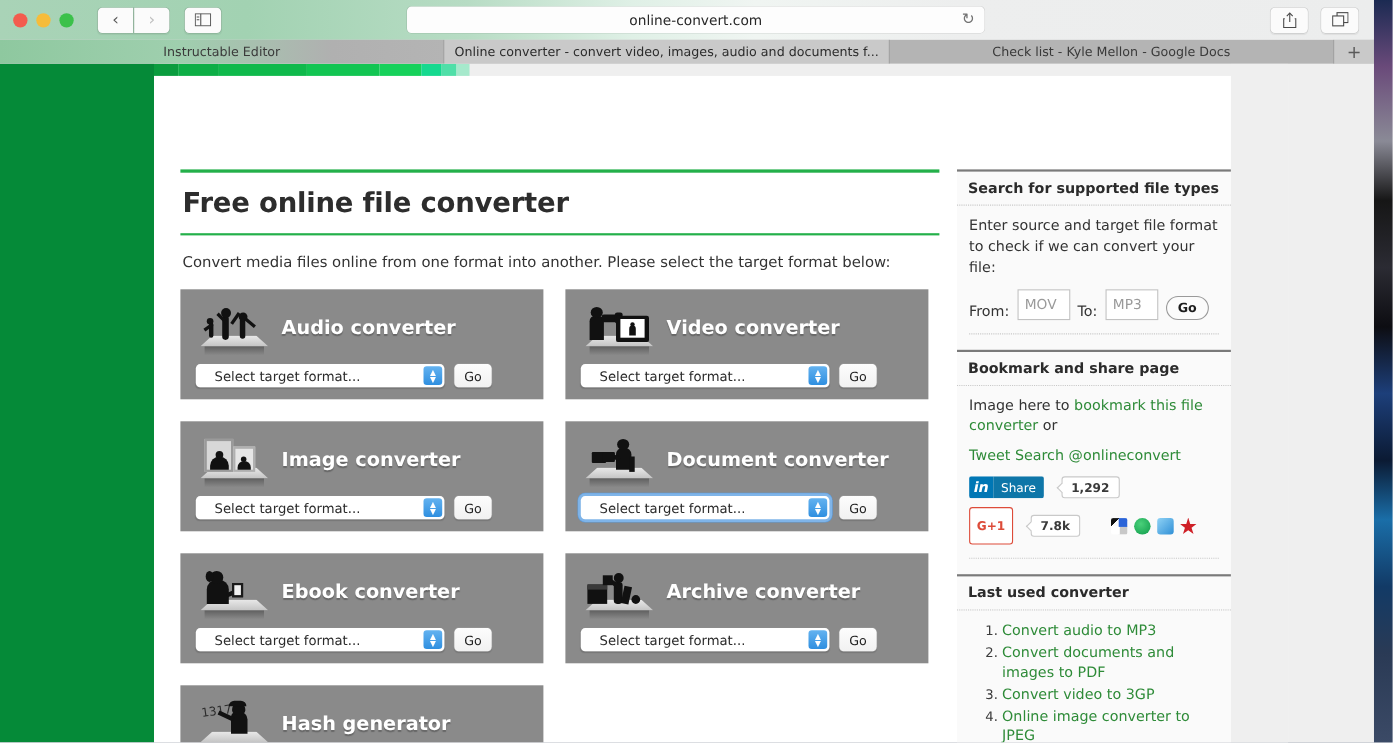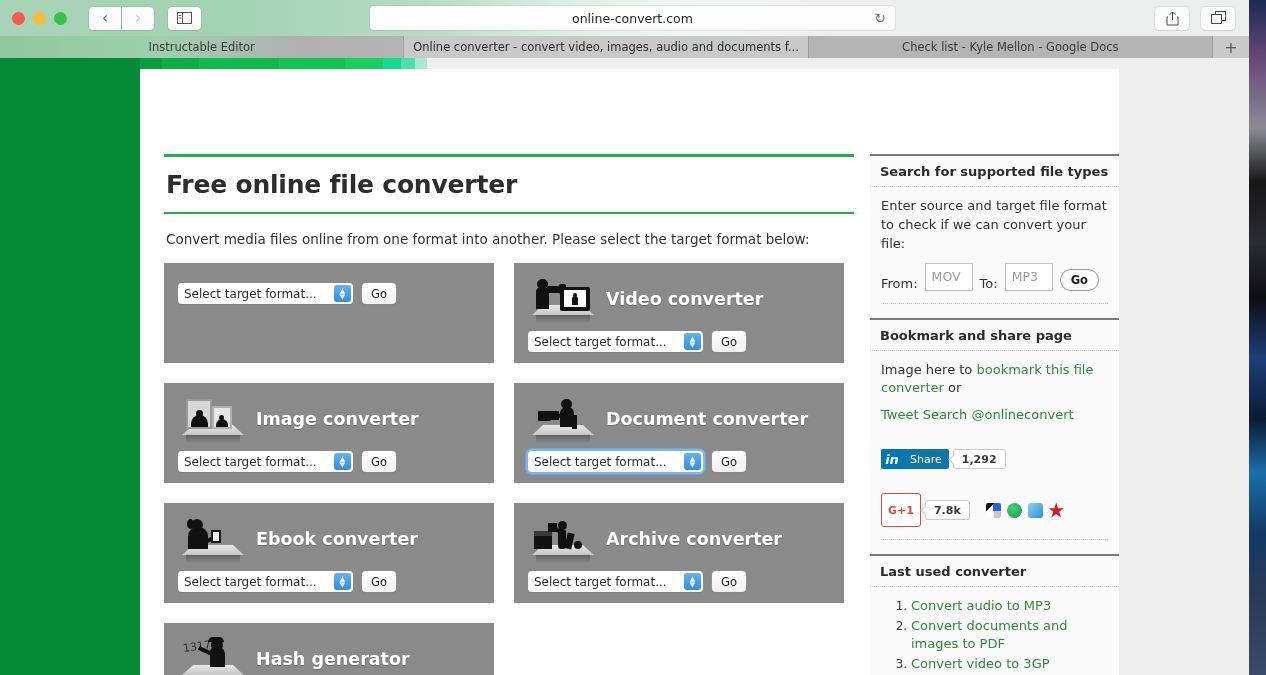--- a/index.html
+++ b/index.html
@@ -136,24 +136,24 @@
   }
   .card-head { display:flex; align-items:center; height:48px; }
   .card-icon { width:70px; height:48px; position:relative; flex:0 0 70px; }
   .card-title {
     font-size:17.5px; font-weight:bold; color:#ffffff;
     margin-left:8px; text-shadow:0 1px 1px rgba(0,0,0,.25);
   }
   .card-row { display:flex; align-items:center; gap:9px; margin-top:8px; }
 
   .sel {
-    position:relative; width:175px; height:21px;
+    position:relative; width:226px; height:21px;
     background:#ffffff; border-radius:4px;
     box-shadow:0 0 0 0.5px #8c8c8c, 0 1px 1px rgba(0,0,0,.15);
-    display:flex; align-items:center; padding-left:6px;
+    display:flex; align-items:center; padding-left:17px;
     font-size:12px; color:#2b2b2b;
   }
   .sel.focused {
     box-shadow:0 0 0 2.5px #7fb4e8, 0 0 0 3px #5a9bdc;
   }
   .sel-arrow {
     position:absolute; right:2px; top:2px; width:17px; height:17px;
     background:linear-gradient(180deg,#63b2f0 0%,#2f8fe0 100%);
     border-radius:3px;
     display:flex; flex-direction:column; align-items:center; justify-content:center;
@@ -208,21 +208,21 @@
     height:22px; padding:0 10px; border-radius:11px;
     border:1px solid #9a9a9a; background:#fbfbfb;
     font-size:11.5px; font-weight:bold; color:#1c1c1c;
     display:flex; align-items:center;
   }
 
   .lnk { color:#2e8b38; }
   a.lnk { text-decoration:none; }
 
   
-  .share-row { display:flex; align-items:center; gap:4px; margin-top:24px; }
+  .share-row { display:flex; align-items:center; gap:16px; margin-top:8px; }
   .li-share { display:flex; height:20px; border-radius:2px; overflow:hidden; }
   .li-mark {
     background:#0077b5; color:#fff; font-weight:bold; font-size:13px;
     width:22px; display:flex; align-items:center; justify-content:center;
     font-style:italic;
   }
   .li-txt {
     background:#0e76a8; color:#fff; font-size:11px;
     padding:0 7px; display:flex; align-items:center;
   }
@@ -356,20 +356,37 @@
 
     <div id="main">
       <div class="rule-top"></div>
       <div id="page-title">Free online file converter</div>
       <div class="rule-bot"></div>
       <div id="intro">Convert media files online from one format into another. Please select the target format below:</div>
 
       <div id="card-grid">
 
         <div class="card">
+          <div class="card-head">
+            <div class="card-icon">
+              <div class="stage"></div>
+                <div class="refl"></div>
+              <div class="sil" style="left:12px;bottom:16px;width:4px;height:14px;border-radius:2px;"></div>
+              <div class="sil" style="left:10px;bottom:28px;width:6px;height:6px;border-radius:50%;"></div>
+              <div class="sil" style="left:7px;bottom:24px;width:9px;height:3px;transform:rotate(-35deg);"></div>
+              <div class="sil" style="left:24px;bottom:14px;width:6px;height:22px;border-radius:3px;"></div>
+              <div class="sil" style="left:23px;bottom:34px;width:9px;height:9px;border-radius:50%;"></div>
+              <div class="sil" style="left:18px;bottom:32px;width:12px;height:3px;transform:rotate(45deg);"></div>
+              <div class="sil" style="left:30px;bottom:32px;width:12px;height:3px;transform:rotate(-55deg);"></div>
+              <div class="sil" style="left:40px;bottom:15px;width:5px;height:19px;border-radius:3px;"></div>
+              <div class="sil" style="left:39px;bottom:31px;width:8px;height:8px;border-radius:50%;"></div>
+              <div class="sil" style="left:44px;bottom:28px;width:11px;height:3px;transform:rotate(40deg);"></div>
+            </div>
+            <div class="card-title">Audio converter</div>
+          </div>
           <div class="card-row">
             <div class="sel">
               <span>Select target format...</span>
               <span class="sel-arrow">▲<br>▼</span>
             </div>
             <div class="go-btn">Go</div>
           </div>
         </div>
 
         <div class="card">

